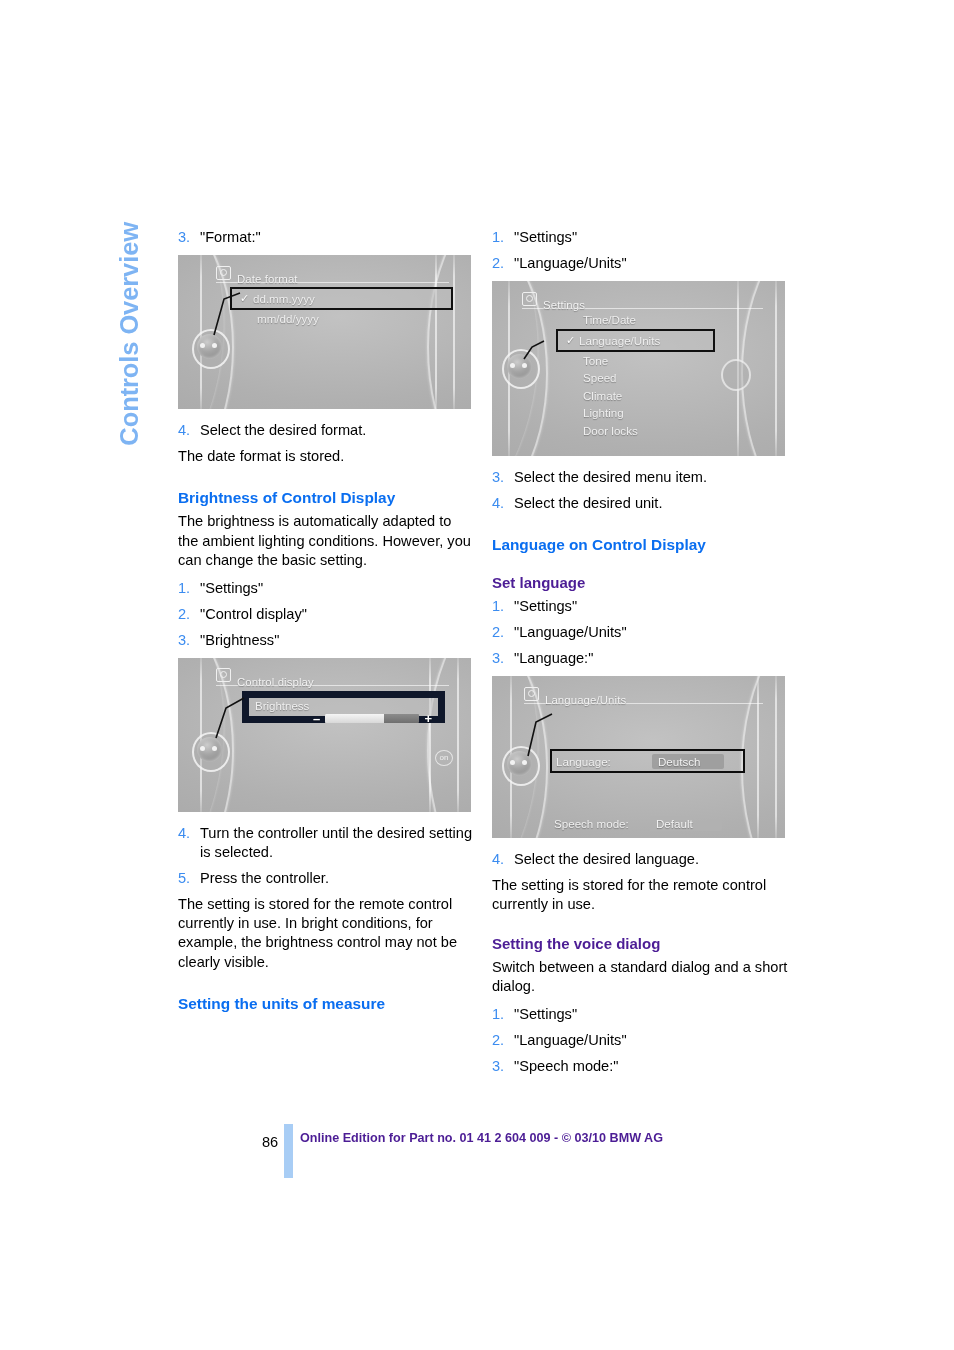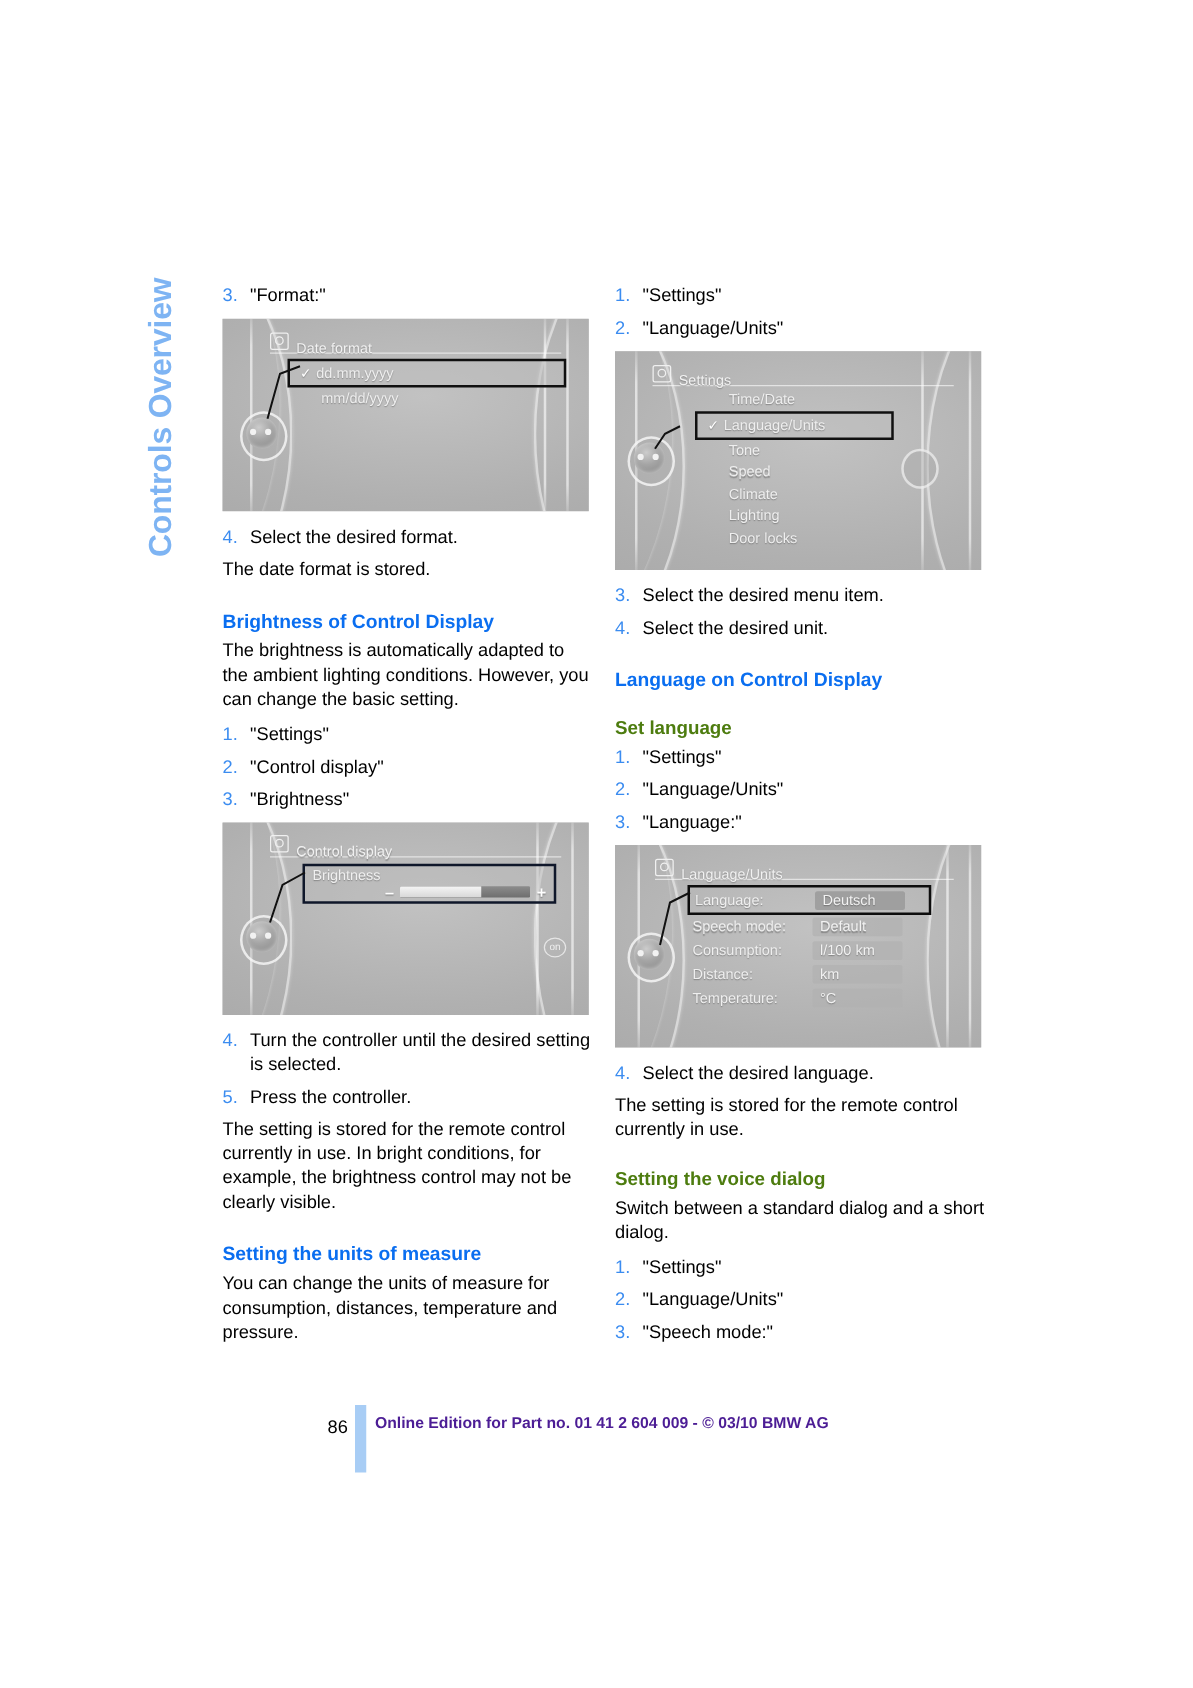--- a/index.html
+++ b/index.html
@@ -87,21 +87,21 @@
     margin: 22px 0 5px 0;
     font-size: 15.4px;
     font-weight: bold;
     color: #0a6ef0;
     line-height: 19px;
   }
   h3.subhead {
     margin: 19px 0 5px 0;
     font-size: 15.0px;
     font-weight: bold;
-    color: #4d7c0f;
+    color: #4c1d95;
     line-height: 19px;
   }
 
   
   .idrive {
     position: relative;
     width: 293px;
     background: #b6b6b6;
     margin: 8px 0 12px 0;
     overflow: hidden;
@@ -195,20 +195,21 @@
 
   
   .idrive .kvrow {
     display: flex;
     align-items: center;
     height: 19px;
     font-size: 11.6px;
     color: #efefef;
     text-shadow: 0 1px 1px rgba(0,0,0,.3);
     white-space: nowrap;
+    margin-top: 41px;
   }
   .idrive .kvrow .k { width: 96px; flex: 0 0 96px; }
   .idrive .kvrow .v {
     background: rgba(178,178,178,.75);
     border-radius: 2px;
     padding: 1px 6px;
     min-width: 60px;
     color: #f2f2f2;
   }
   .idrive .kvrow.sel {
@@ -217,21 +218,21 @@
     padding-left: 4px;
     height: 20px;
   }
   .idrive .kvrow.sel .v { background: rgba(150,150,150,.75); }
 
   
   .idrive .brightbox {
     position: absolute;
     left: 64px; right: 26px; top: 33px;
     height: 32px;
-    border: 2px solid #0f172a;
+    border: 7px solid #0f172a;
     background: rgba(186,186,186,.45);
     box-sizing: border-box;
     padding: 2px 6px 0 6px;
   }
   .idrive .brightbox .lbl {
     font-size: 11.5px;
     color: #f0f0f0;
     text-shadow: 0 1px 1px rgba(0,0,0,.3);
     line-height: 13px;
   }
@@ -432,21 +433,20 @@
       <span class="num">4.</span>
       <span class="txt">Turn the controller until the desired setting is selected.</span>
     </div>
     <div class="step">
       <span class="num">5.</span>
       <span class="txt">Press the controller.</span>
     </div>
     <p class="body">The setting is stored for the remote control currently in use. In bright conditions, for example, the brightness control may not be clearly visible.</p>
 
     <h2 class="head">Setting the units of measure</h2>
-    <p class="body">You can change the units of measure for consumption, distances, temperature and pressure.</p>
   </div>
 
   <div class="column" id="col-right">
 
     <div class="step">
       <span class="num">1.</span>
       <span class="txt">"Settings"</span>
     </div>
     <div class="step">
       <span class="num">2.</span>

